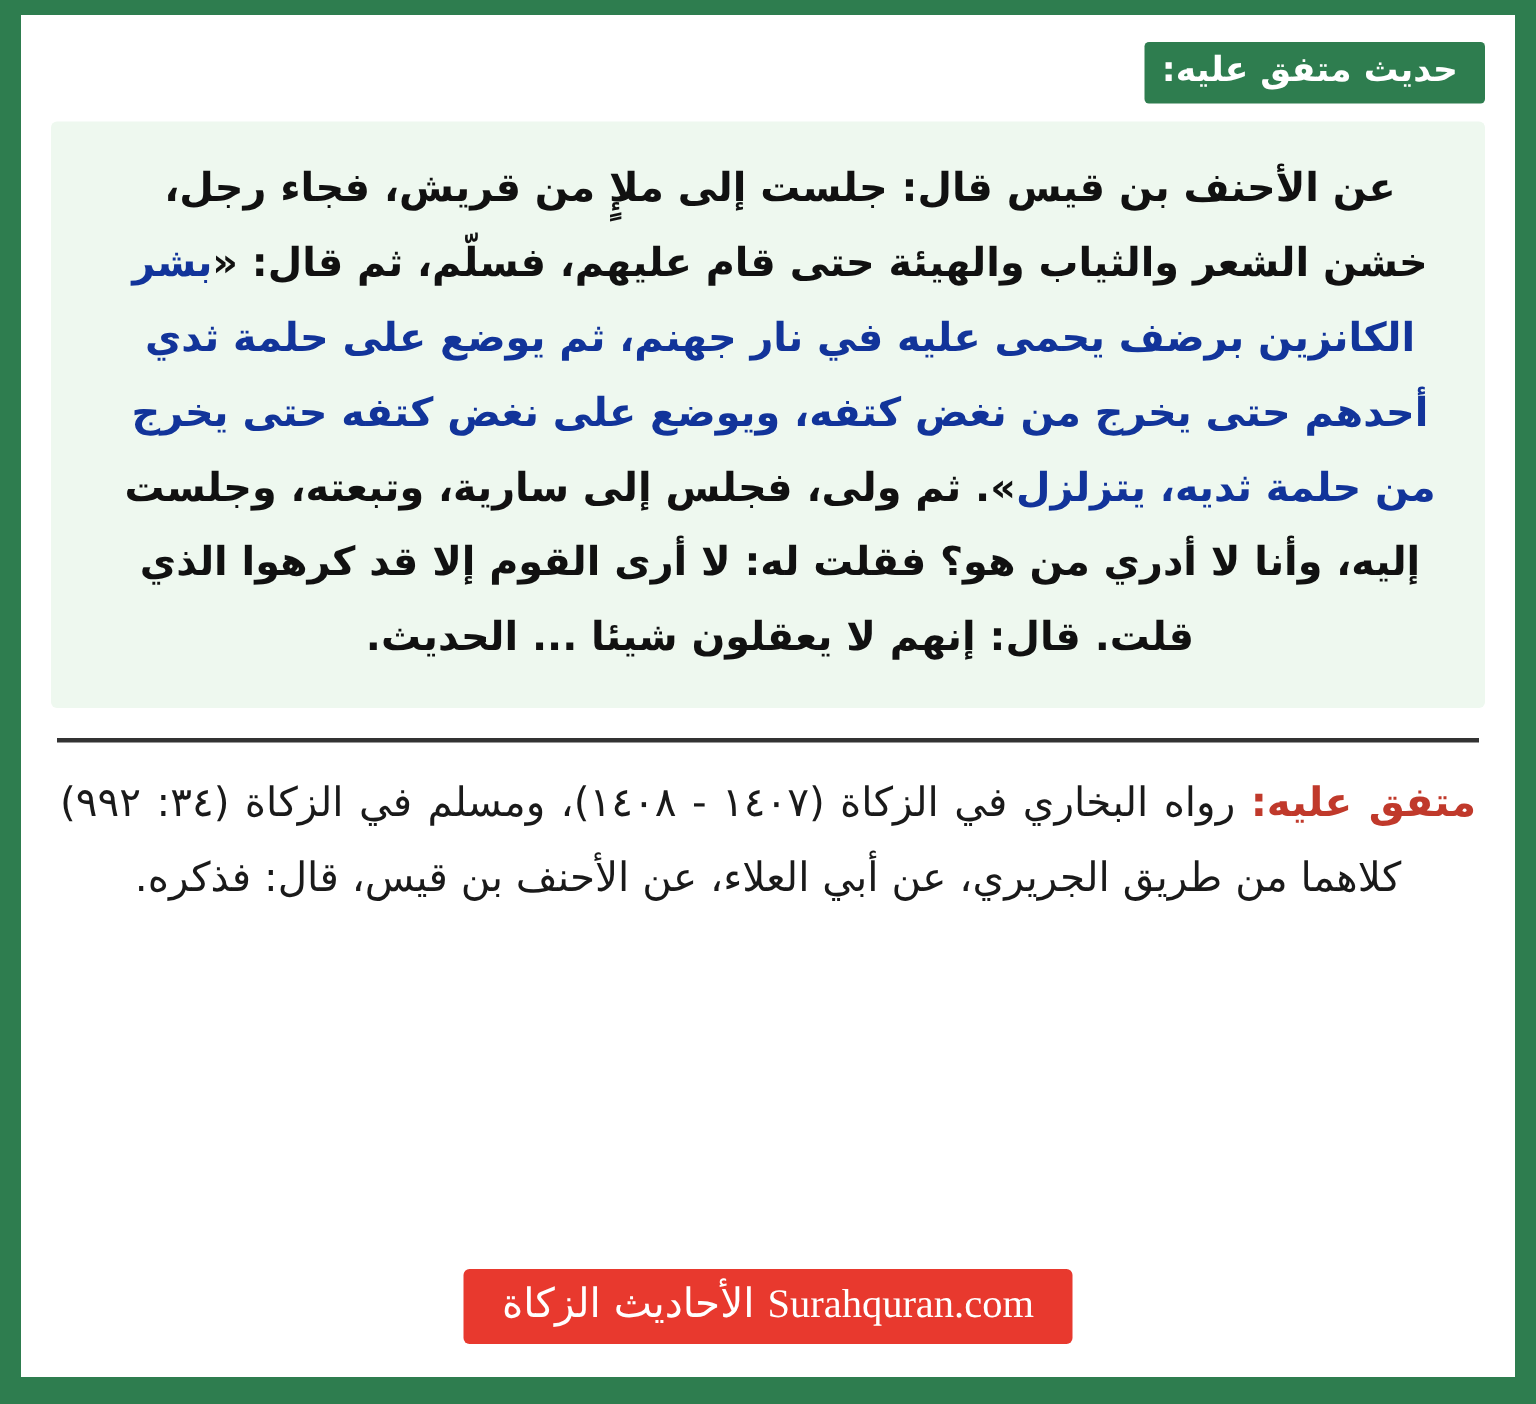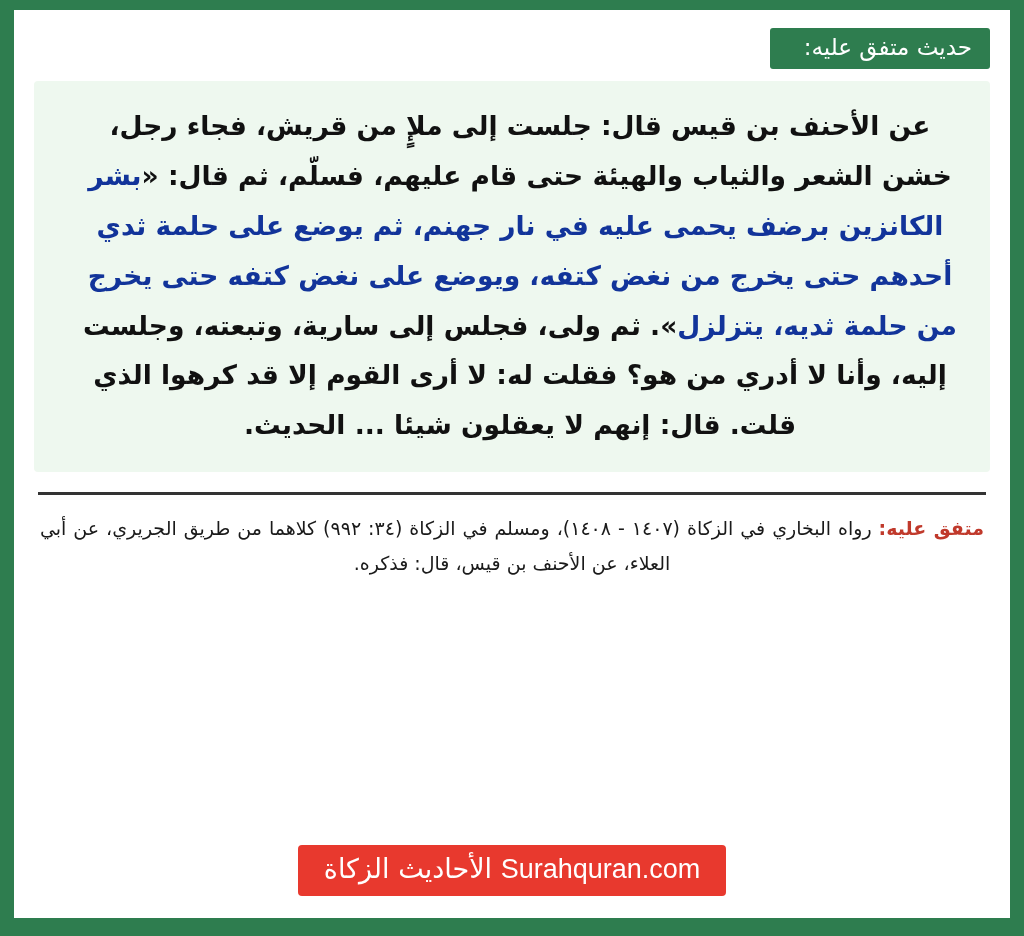--- a/index.html
+++ b/index.html
@@ -35,22 +35,22 @@
   .header-row {
     display: flex;
     justify-content: flex-start;
     align-items: center;
     margin: 0 0 12px 0;
   }
   .label-badge {
     background: #2e7d4f;
     color: #ffffff;
     font-size: 23px;
-    font-weight: normal;
-    padding: 7px 18px 9px 34px;
+    font-weight: bold;
+    padding: 7px 18px 9px 12px;
     border-radius: 3px;
     line-height: 1.1;
     letter-spacing: 0;
   }
   .hadith-box {
     background: #eef8ef;
     border-radius: 4px;
     padding: 20px 26px 22px 42px;
     box-sizing: border-box;
   }
@@ -64,21 +64,21 @@
   }
   .hadith-text .quote {
     color: #12349a;
   }
   .divider {
     border: 0;
     border-top: 3px solid #333333;
     margin: 20px 4px 16px 4px;
   }
   .takhrij {
-    font-size: 19px;
+    font-size: 27px;
     line-height: 1.85;
     color: #1a1a1a;
     text-align: justify;
     text-align-last: center;
     margin: 0 6px;
   }
   .takhrij .label {
     color: #c0392b;
     font-weight: bold;
   }
@@ -91,21 +91,21 @@
   .footer-badge {
     background: #e8392e;
     color: #ffffff;
     font-size: 27px;
     padding: 8px 26px 11px 26px;
     border-radius: 4px;
     line-height: 1.15;
     white-space: nowrap;
   }
   .footer-badge .site {
-    font-family: Liberation Sans, sans-serif;
+    font-family: Liberation Serif, serif;
     direction: ltr;
     unicode-bidi: embed;
   }
 </style>
 </head>
 <body>
 
 <div class="page">
   <div class="inner">
 

